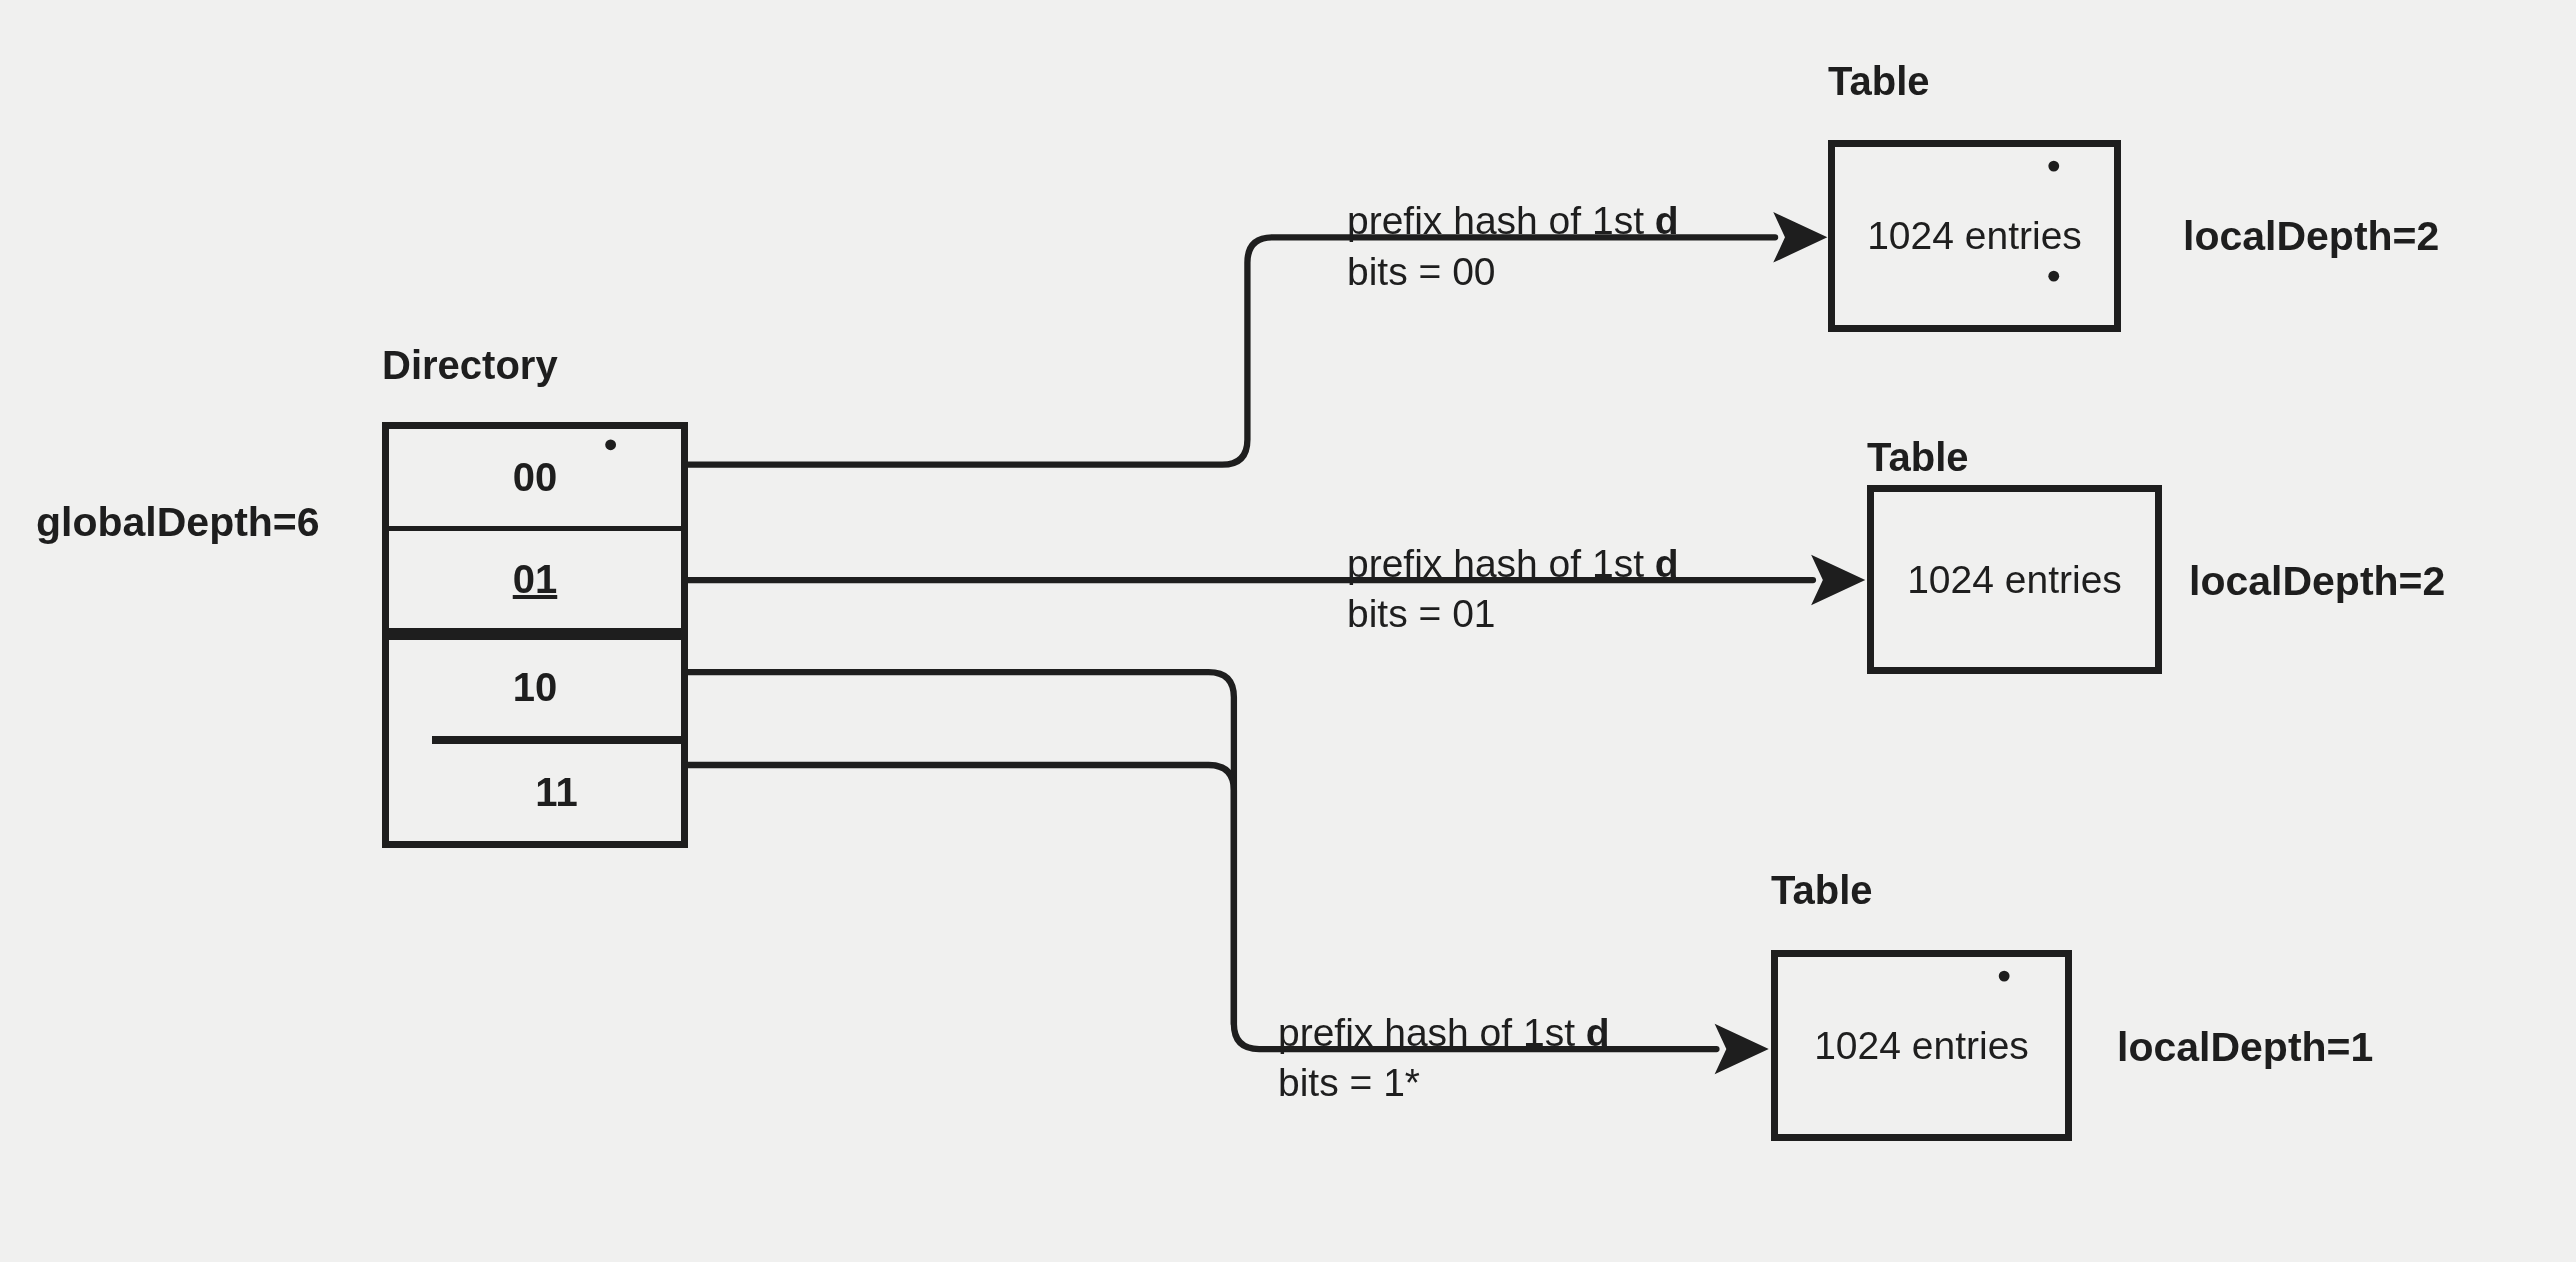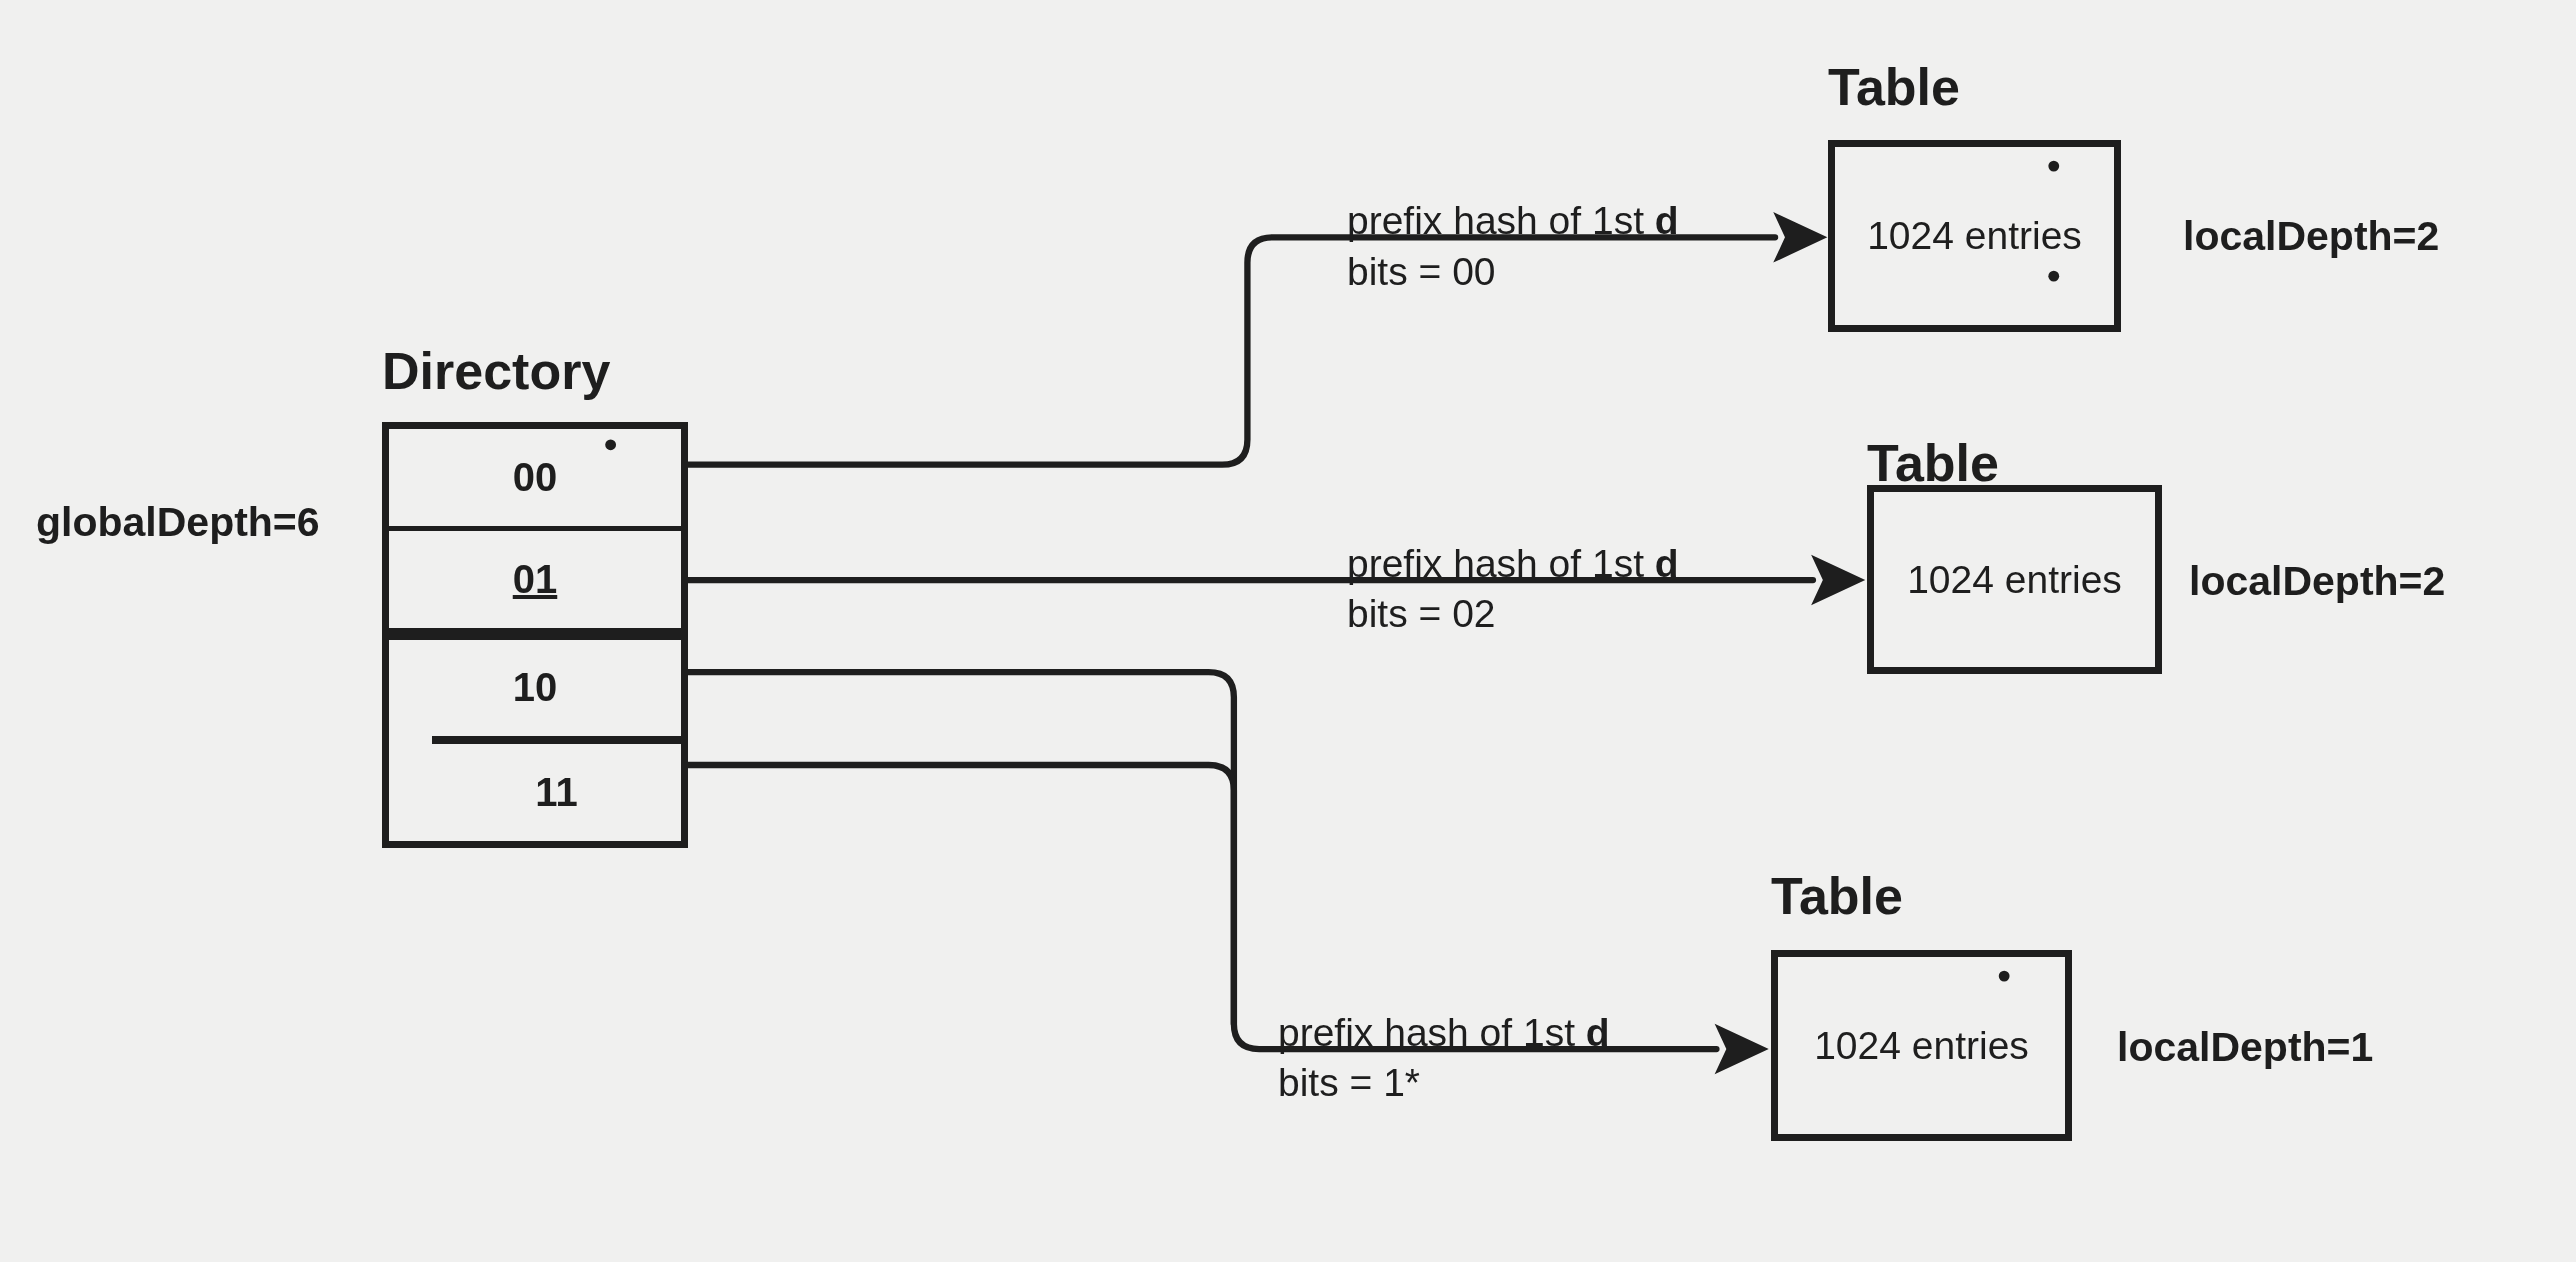--- a/index.html
+++ b/index.html
@@ -7,21 +7,21 @@
   .canvas {
     position: relative;
     width: 2576px;
     height: 1263px;
     background: #f0f0ef;
     font-family: "Liberation Sans", sans-serif;
     color: #1e1e1e;
   }
   .layer { position: absolute; left: 0; top: 0; }
   .abs { position: absolute; line-height: 1; white-space: nowrap; }
-  .title { font-size: 52px; font-weight: bold; text-align: center; }
+  .title { font-size: 40px; font-weight: bold; text-align: center; }
   .depth-label { font-size: 41px; font-weight: bold; }
   .caption { font-size: 39px; margin-top: 10px; }
   .caption .bold-d { font-weight: bold; }
   .bits { font-size: 39px; }
 
   .dir-box {
     position: absolute;
     left: 382px; top: 422px;
     width: 306px; height: 426px;
     border: 7.2px solid #1e1e1e;
@@ -104,21 +104,21 @@
   <div class="abs caption" style="left:1347px; top:191px;">
     <span>prefix hash of 1st</span>
     <span class="bold-d">d</span>
   </div>
   <div class="abs bits" style="left:1347px; top:252px;">bits = 00</div>
 
   <div class="abs caption" style="left:1347px; top:534px;">
     <span>prefix hash of 1st</span>
     <span class="bold-d">d</span>
   </div>
-  <div class="abs bits" style="left:1347px; top:594px;">bits = 02</div>
+  <div class="abs bits" style="left:1347px; top:594px;">bits = 01</div>
 
   <div class="abs caption" style="left:1278px; top:1003px;">
     <span>prefix hash of 1st</span>
     <span class="bold-d">d</span>
   </div>
   <div class="abs bits" style="left:1278px; top:1063px;text-align:center;">bits = 1*</div>
 
   <div class="abs title" style="left:1828px; top:61px;">Table</div>
   <div class="table-box" style="left:1828px; top:140px; width:293px; height:192px;">
     <span>1024 entries</span>

